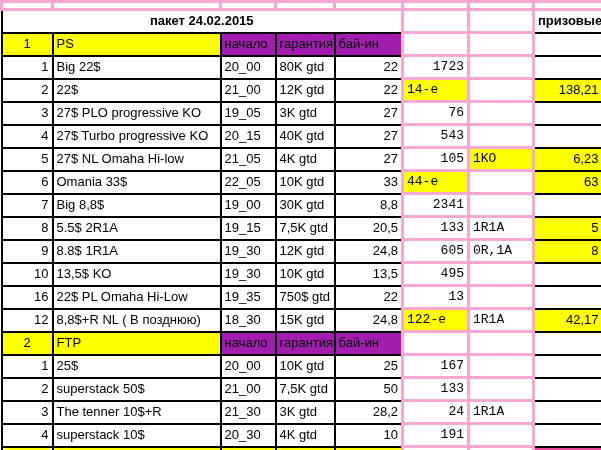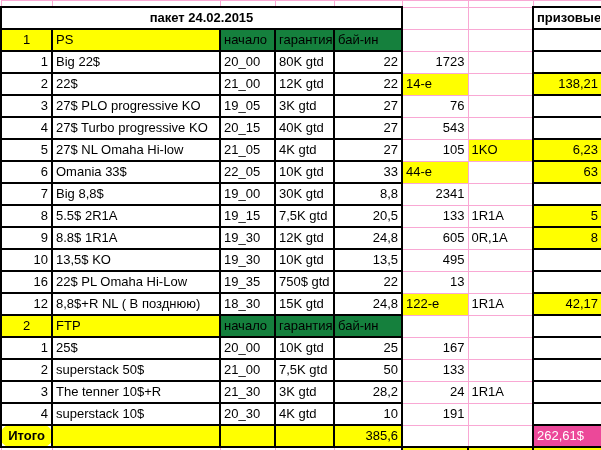--- a/index.html
+++ b/index.html
@@ -7,23 +7,23 @@
     width:601px;height:450px;overflow:hidden;background:#ffffff;
     font-family:"Liberation Sans", sans-serif;font-size:13px;color:#000;
   }
   table{border-collapse:collapse;table-layout:fixed;width:601px;margin:0;}
   td{
     padding:0 3px;height:20px;line-height:20px;white-space:nowrap;
     overflow:hidden;vertical-align:middle;
   }
   tr.strip td{height:5px;line-height:5px;}
   .bk{border:2px solid #000000;}
-  .gl{border:1px solid #f9a8d4;}
+  .gl{border:3px solid #f9a8d4;font-family:Liberation Mono, monospace;}
   .fy{background:#ffff00;}
-  .fb{background:#15803d;}
+  .fb{background:#a21caf;}
   .fr{background:#ec4899;}
   .al{text-align:left;}
   .ar{text-align:right;}
   .ac{text-align:center;}
   .bold{font-weight:bold;border-radius:9px;}
   .wh{color:#ffffff;}
   .clip span{display:inline-block;margin-left:-5px;}
   b{font-weight:normal;}
 </style>
 </head>

